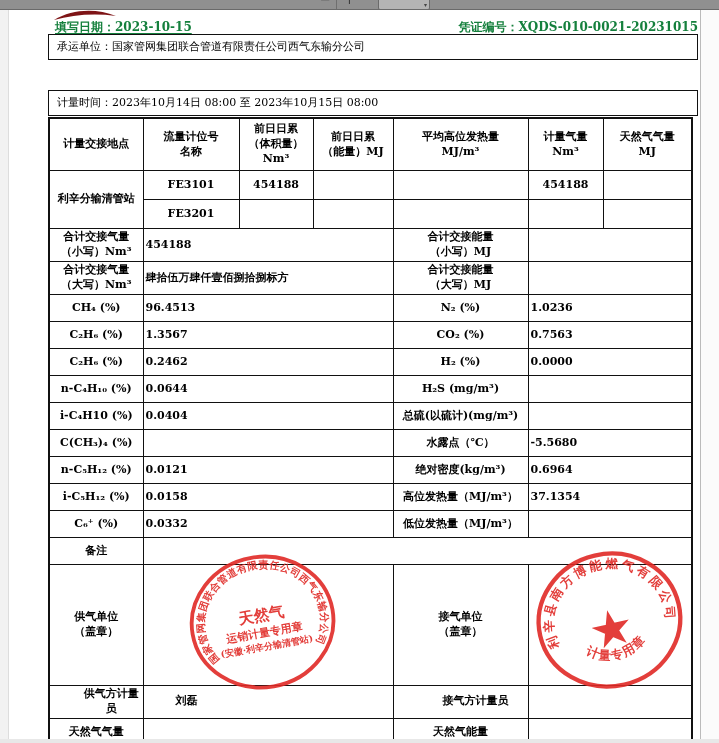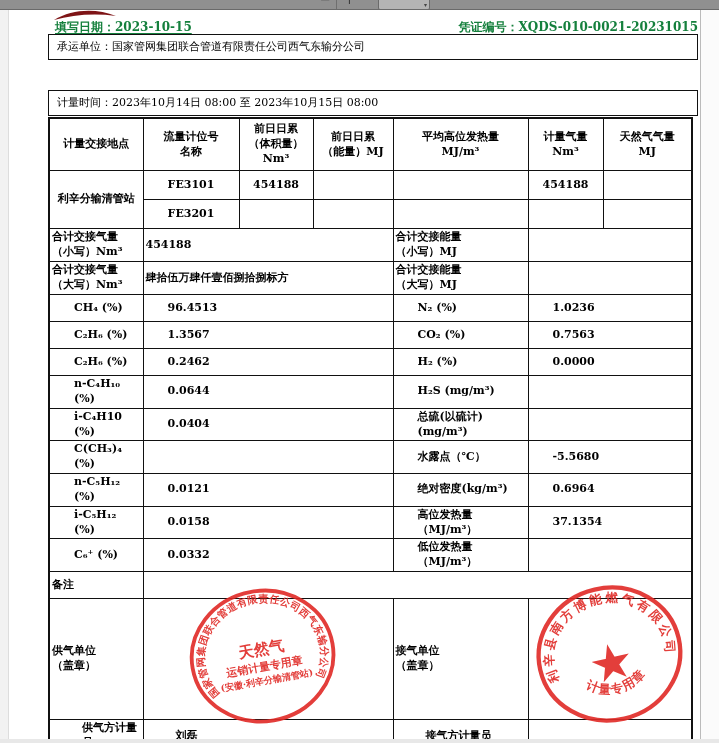--- a/index.html
+++ b/index.html
@@ -29,27 +29,27 @@
   .headline .hl-left{position:absolute;left:47px;text-decoration:underline;text-underline-offset:2px;}
   .headline .hl-right{position:absolute;right:3px;text-underline-offset:2px;}
   .infobox{position:absolute;left:40px;width:640px;height:24px;border:1.5px solid #111;
            font-size:11px;font-weight:normal;color:#000;line-height:24px;padding-left:8px;}
   
   table.doc{position:absolute;left:40px;top:108px;border-collapse:collapse;table-layout:fixed;
             width:643px;border:2px solid #111;font-size:11px;font-weight:bold;color:#000;}
   table.doc td,table.doc th{border:1px solid #111;padding:1px 2px;line-height:1.35;
             overflow:visible;}
   th{white-space:pre-line;text-align:center;vertical-align:middle;font-weight:bold;}
-  td.lbl{white-space:pre-line;text-align:left;vertical-align:middle;}
+  td.lbl{white-space:pre-line;text-align:center;vertical-align:middle;}
   td.val{text-align:left;vertical-align:middle;padding-left:6px;}
   td.ctr{text-align:center;vertical-align:middle;}
   tr.rh th{height:49px;}
   tr.rm td{height:26px;}
   tr.rt td{height:30px;}
-  tr.rc td{height:24px;padding-left:24px;}
+  tr.rc td{height:24px;}
   tr.rn td{height:24px;}
   tr.rs td{height:118px;}
   tr.rp td{height:26px;padding-left:32px;}
   tr.rd td{height:40px;}
   td.stamp-cell{position:relative;}
   .stamp{position:absolute;z-index:3;opacity:.9;}
   .stamp svg text{font-family:"DejaVu Serif",serif;font-weight:bold;}
 </style>
 </head>
 <body>

